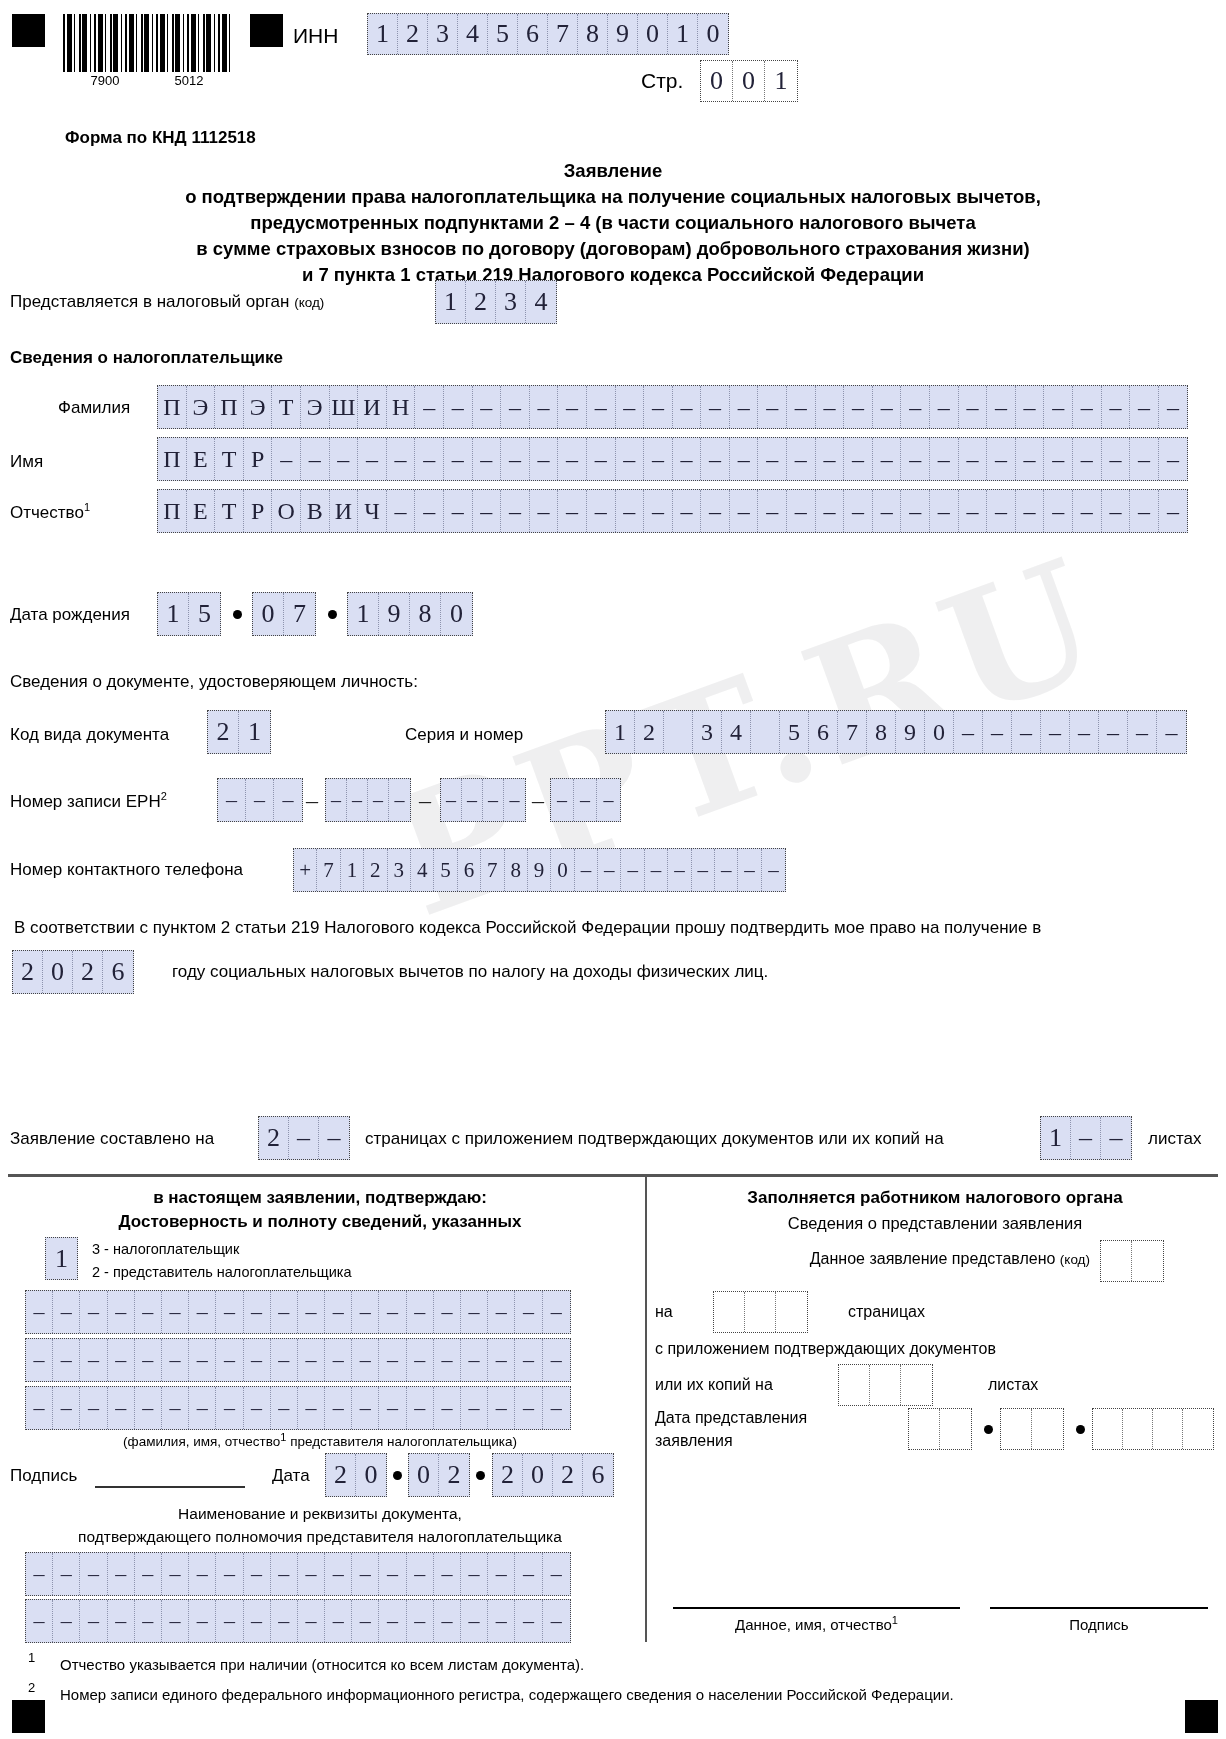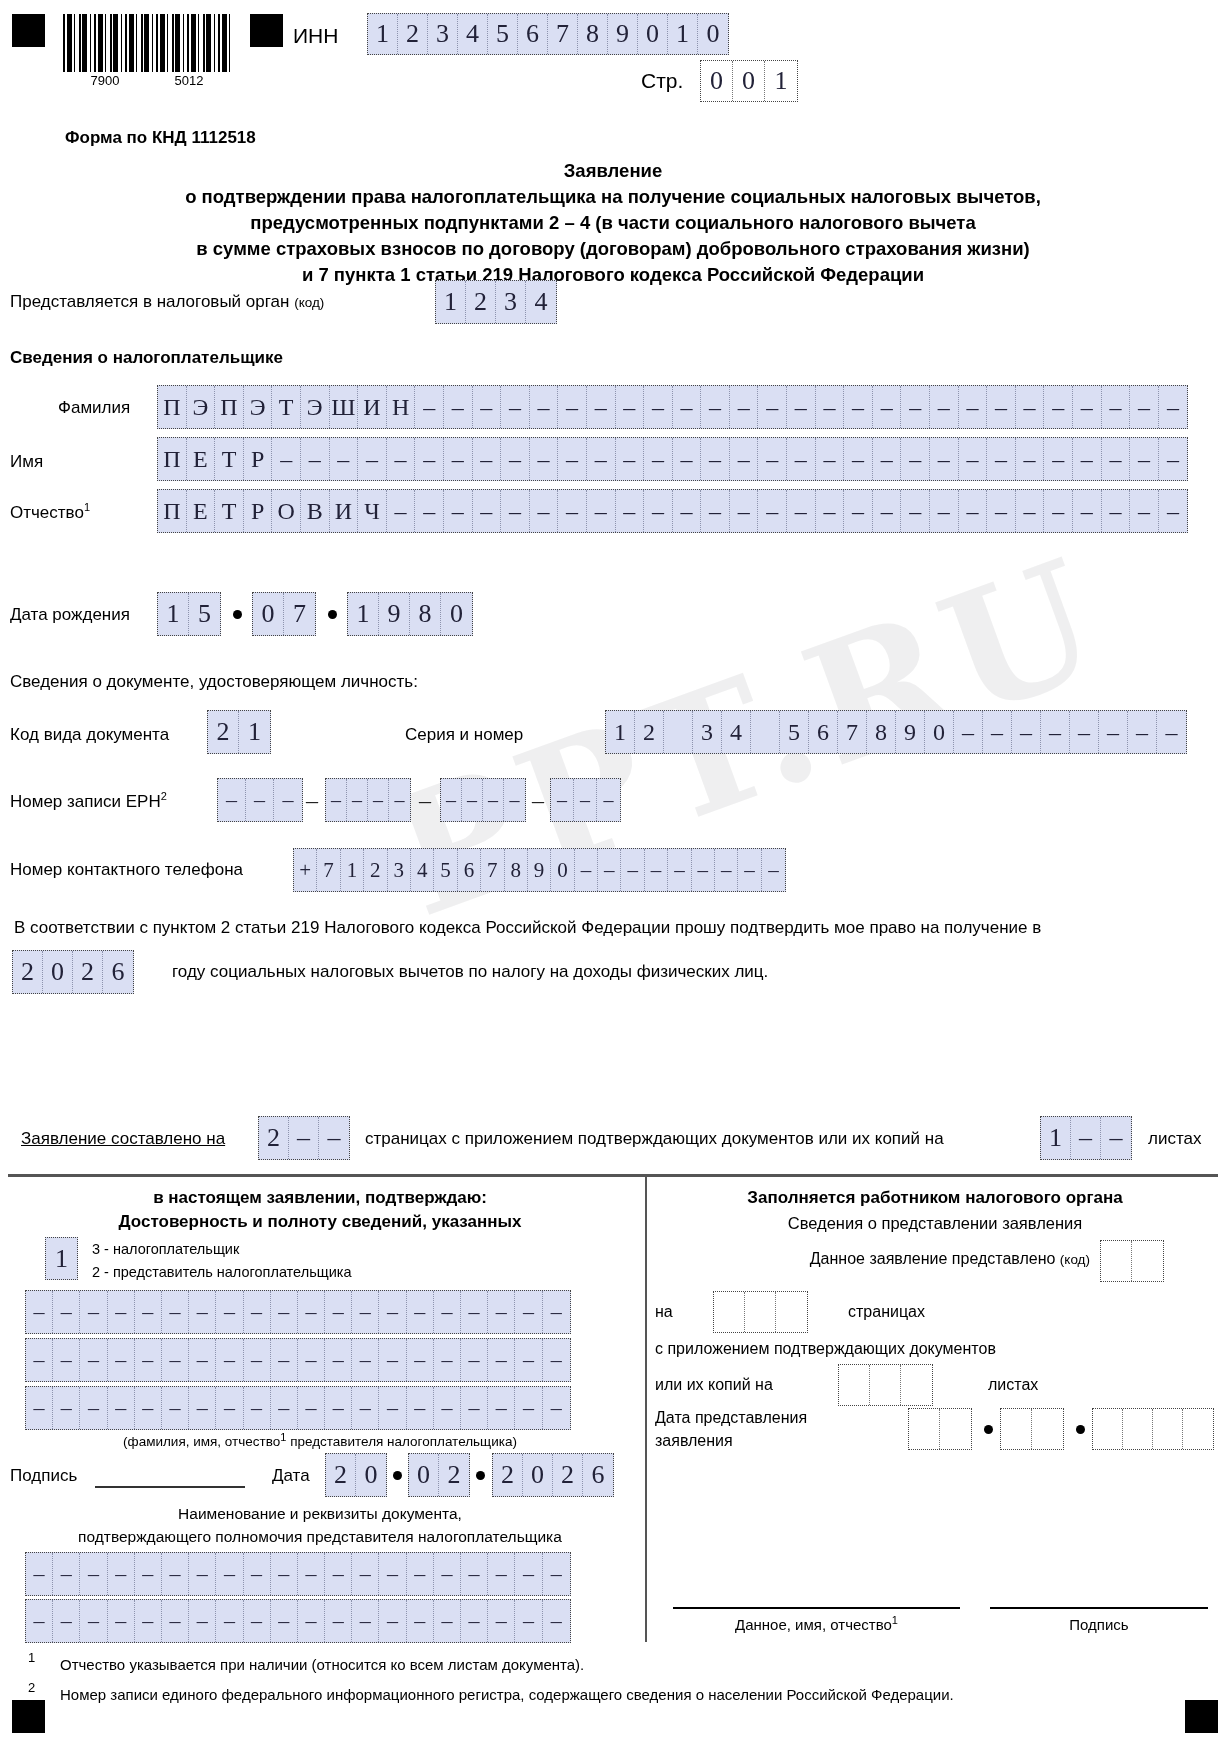--- a/index.html
+++ b/index.html
@@ -321,21 +321,21 @@
 
   <div class="abs lbl" style="left:14px;top:918px;width:1200px;">В соответствии с пунктом 2 статьи 219 Налогового кодекса Российской Федерации прошу подтвердить мое право на получение в</div>
   <div class="abs cellrow" style="left:12px;top:950px;--cw:30px;--ch:42px;">
       <span class="cell">2</span>
       <span class="cell">0</span>
       <span class="cell">2</span>
       <span class="cell">6</span>
     </div>
   <div class="abs lbl" style="left:172px;top:962px;">году социальных налоговых вычетов по налогу на доходы физических лиц.</div>
 
-  <div class="abs lbl" style="left:21px;top:1129px;text-decoration:underline;">Заявление составлено на</div>
+  <div class="abs lbl" style="left:10px;top:1129px;">Заявление составлено на</div>
   <div class="abs cellrow" style="left:258px;top:1116px;--cw:30px;--ch:42px;">
       <span class="cell">2</span>
       <span class="cell">–</span>
       <span class="cell">–</span>
     </div>
   <div class="abs lbl" style="left:365px;top:1129px;">страницах с приложением подтверждающих документов или их копий на</div>
   <div class="abs cellrow" style="left:1040px;top:1116px;--cw:30px;--ch:42px;">
       <span class="cell">1</span>
       <span class="cell">–</span>
       <span class="cell">–</span>

